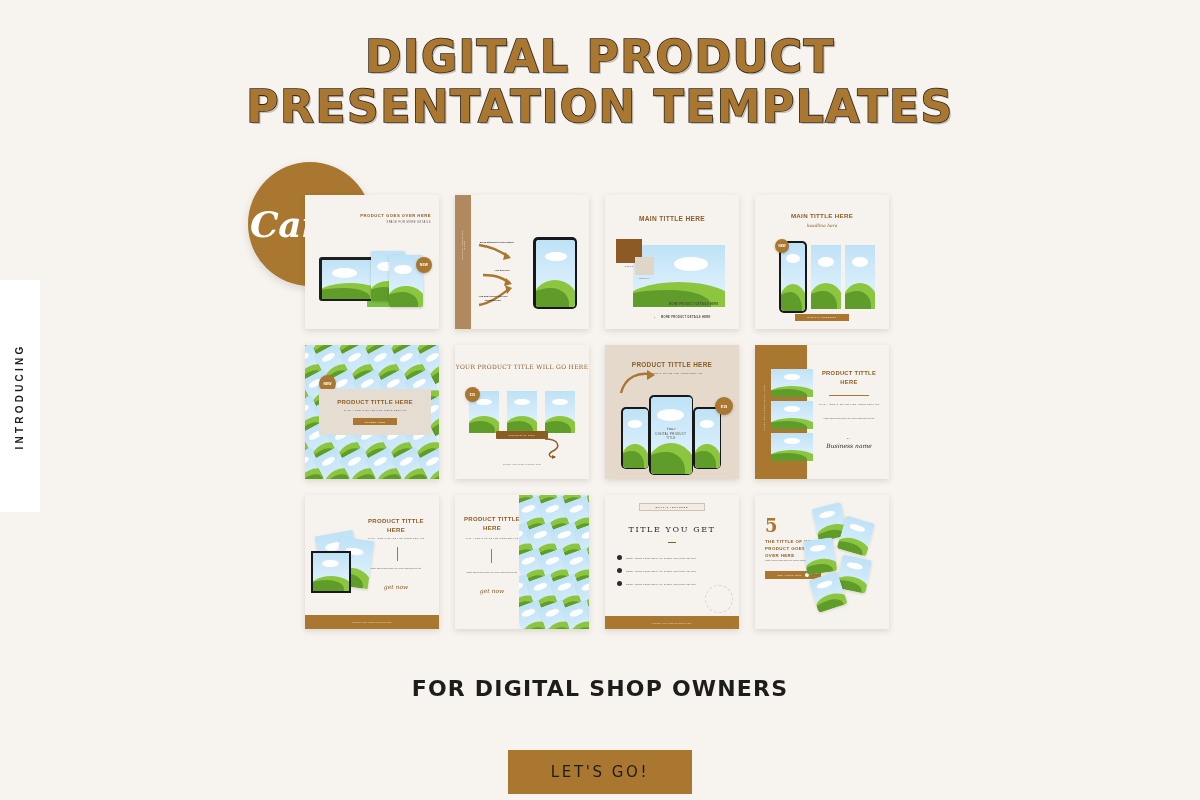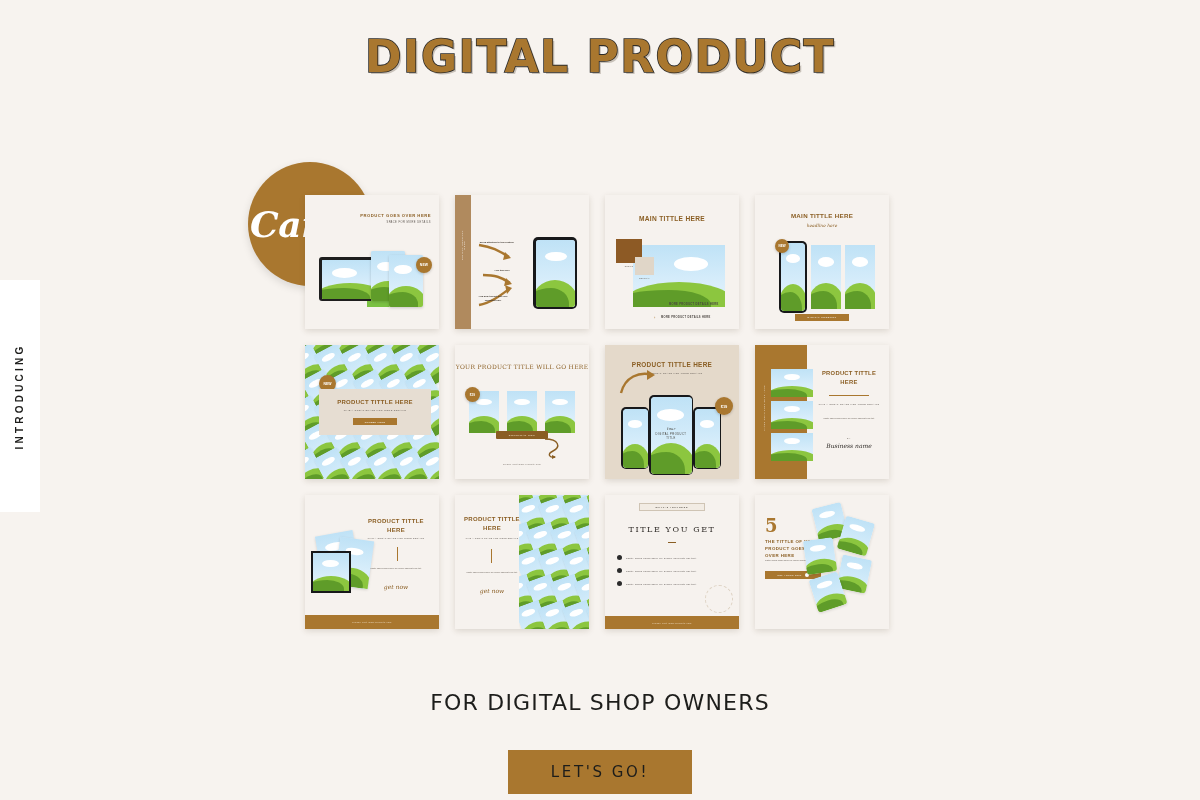--- a/index.html
+++ b/index.html
@@ -244,38 +244,39 @@
     letter-spacing:.4px; line-height:1.55; color:#8a5e23; text-align:left;}
   #card-12 .body{ position:absolute; left:10px; top:64px; width:52px; font-size:2.1px; line-height:1.7; color:#6a625a;}
   #card-12 .btn{ position:absolute; left:10px; top:76px; width:56px; height:8px; background:#a9772f;
     color:#fff; font-size:2.1px; letter-spacing:.5px; display:flex; align-items:center; justify-content:center; gap:3px;}
   #card-12 .btn .dot{ width:4px; height:4px; border-radius:50%; background:#fff;}
   #card-12 .sc{ position:absolute; width:30px; height:34px; border-radius:3px; overflow:hidden;
     box-shadow:0 1px 3px rgba(0,0,0,.14);}
 
   
   #footer-title{
-    position:absolute; left:0; top:690px; width:1200px; text-align:center;
-    font-family:"DejaVu Sans", sans-serif; font-size:22px; letter-spacing:1.2px; color:#1d1d1b;
+    position:absolute; left:0; top:676px; width:1200px; text-align:center;
+    font-family:"DejaVu Sans", sans-serif; font-size:22px; letter-spacing:1.2px; color:#1d1d1b;font-weight:bold;
   }
   #cta-button{
     position:absolute; left:508px; top:750px; width:184px; height:44px; background:#a9772f;
     display:flex; align-items:center; justify-content:center; border:none; cursor:pointer;
     font-family:"DejaVu Sans", sans-serif; font-size:15px; letter-spacing:2.6px; color:#1d1d1b;
   }
 </style>
 </head>
 <body>
 
 <div id="intro-panel">
   <span class="vtext">INTRODUCING</span>
 </div>
 
 <div id="heading">
   <div class="line l1">DIGITAL PRODUCT</div>
+  <div class="line l2">PRESENTATION TEMPLATES</div>
 </div>
 
 <div id="canva-badge">
   <div class="stick"></div>
   <div class="circle">
     <span>Canva</span>
   </div>
 </div>
 
 <div id="grid">

